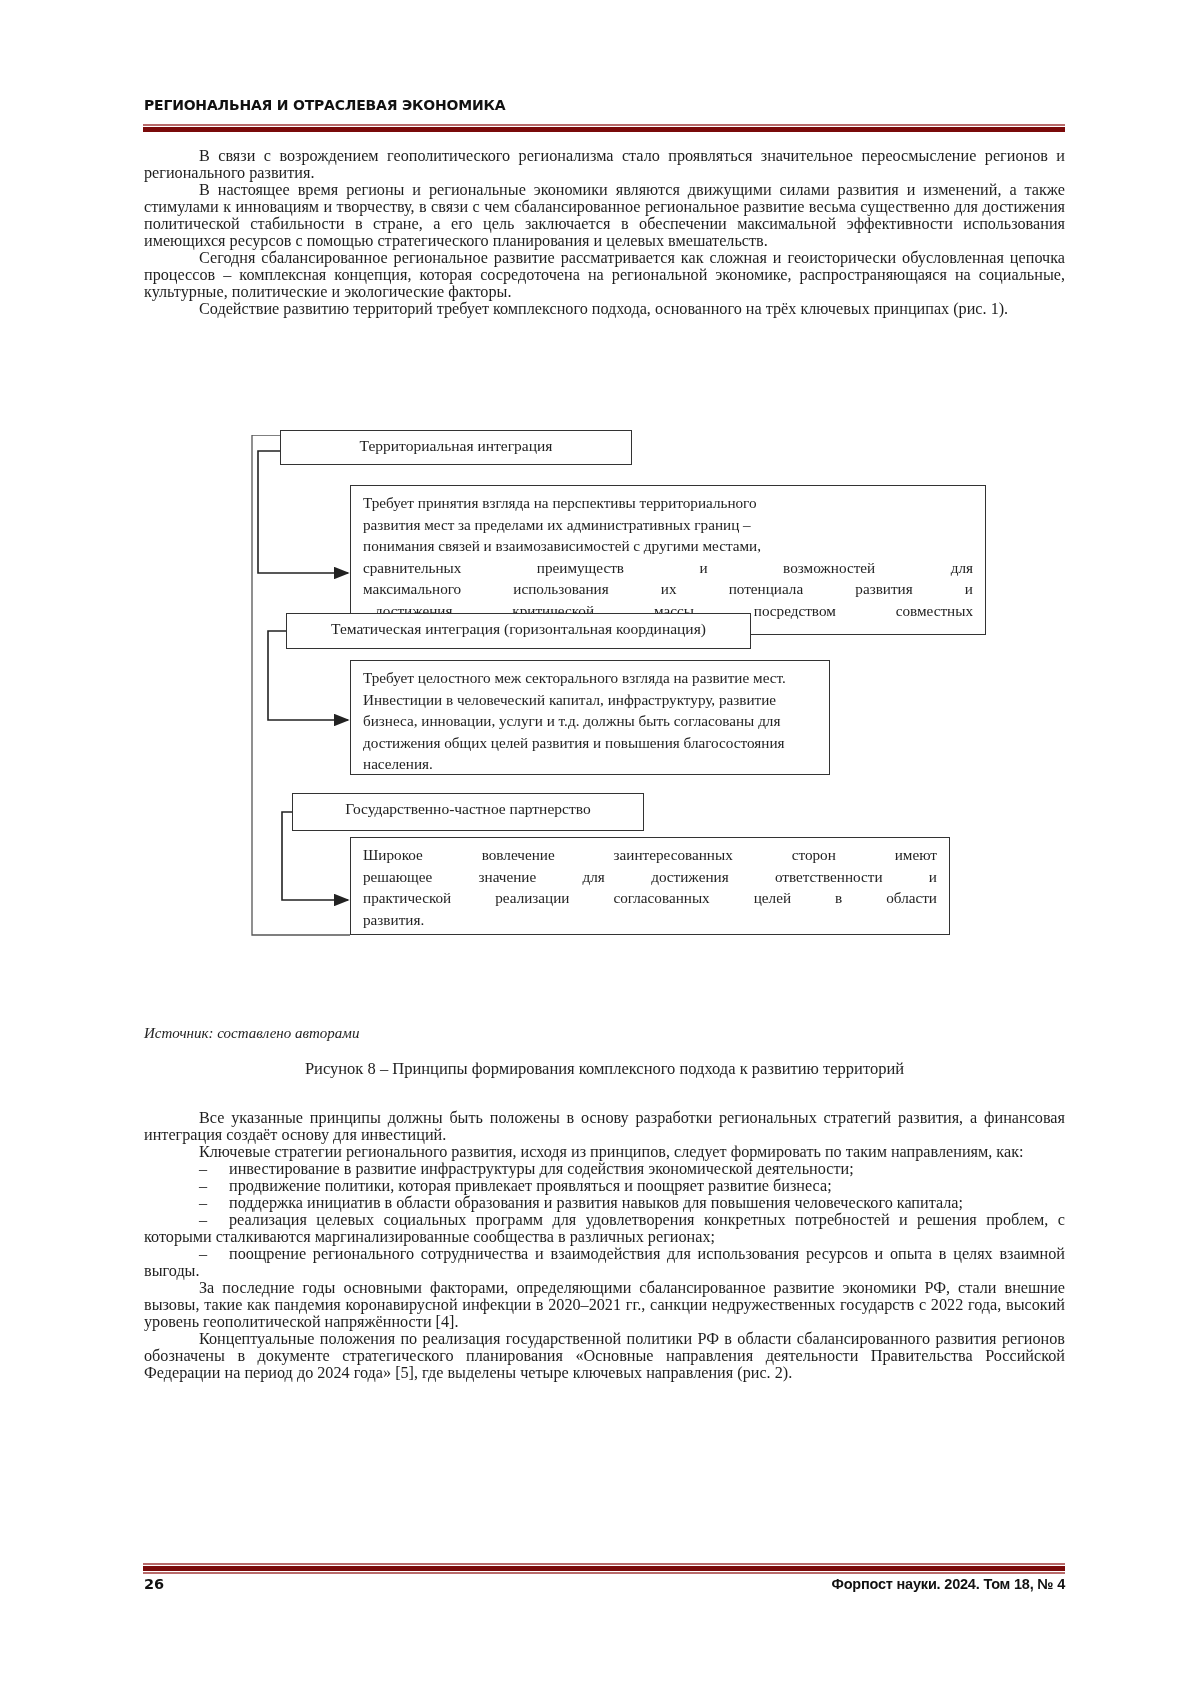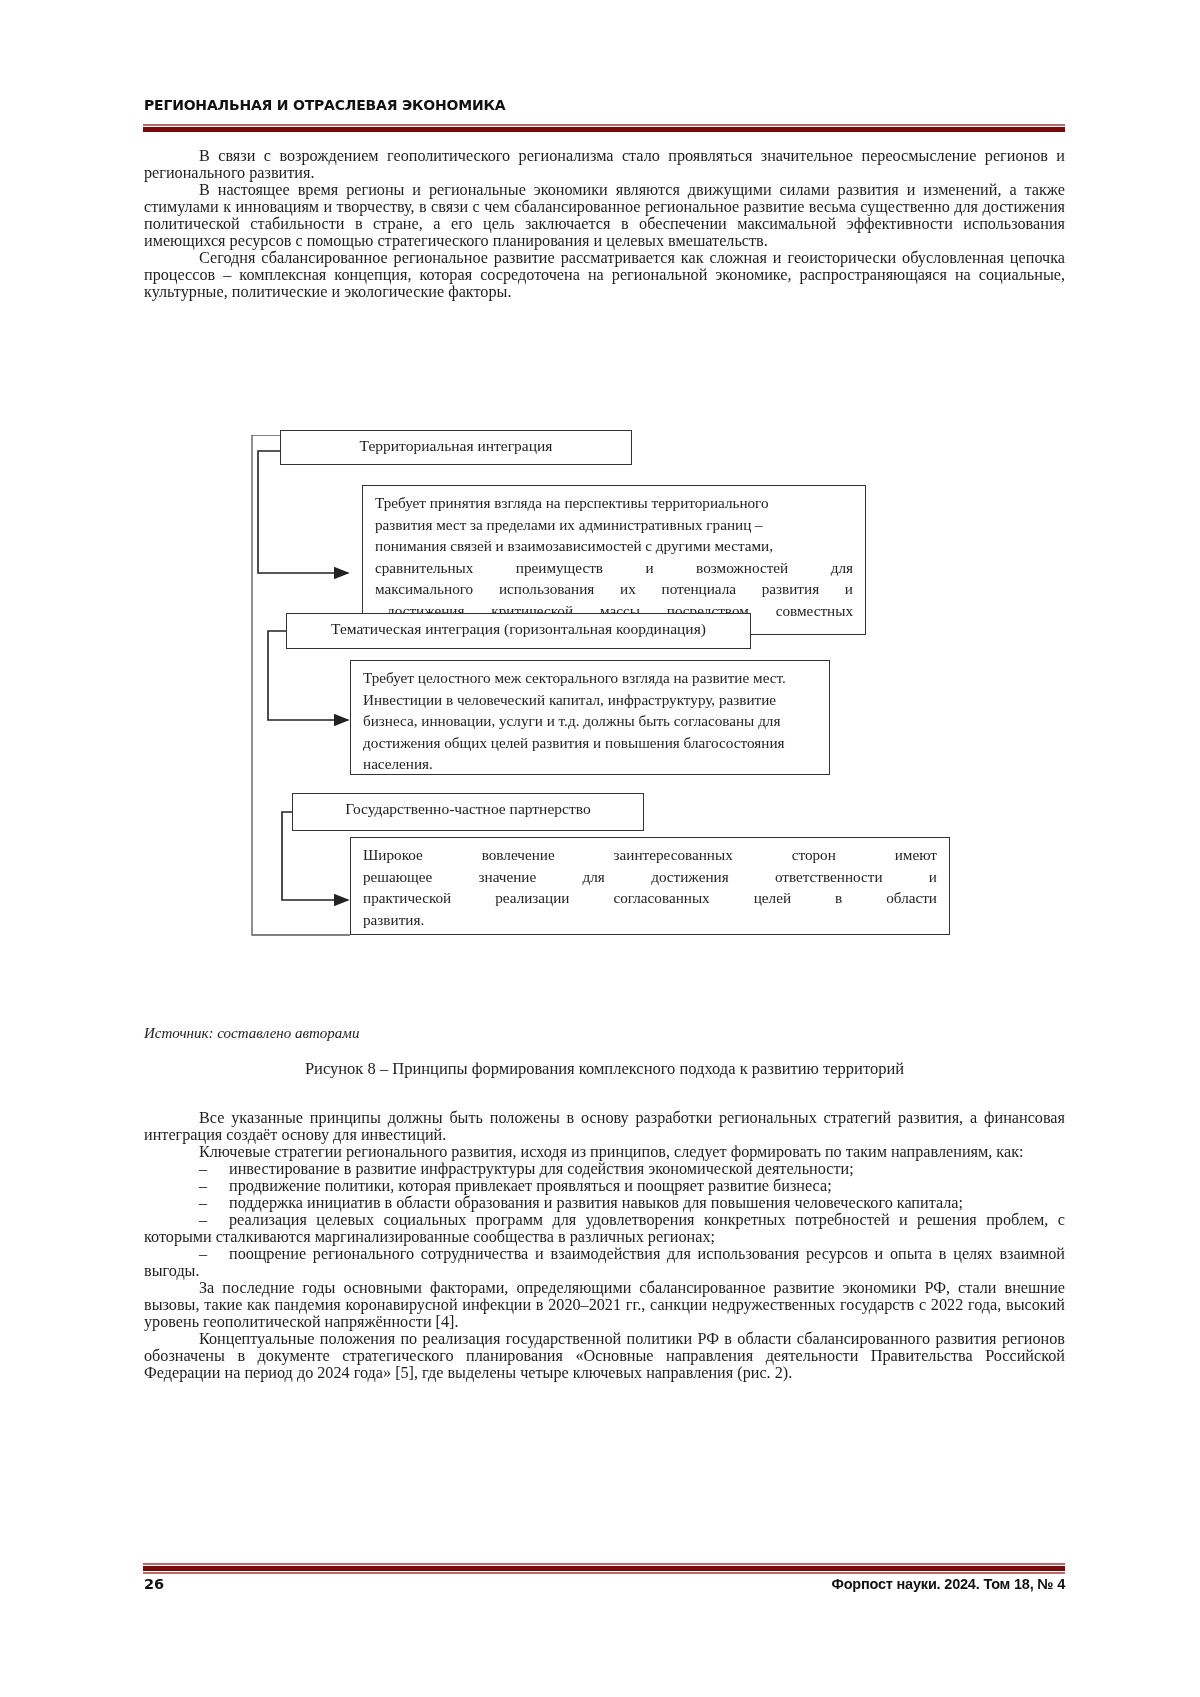--- a/index.html
+++ b/index.html
@@ -48,41 +48,42 @@
 <div class="running-head">РЕГИОНАЛЬНАЯ И ОТРАСЛЕВАЯ ЭКОНОМИКА</div>
 <div class="rule rule-top">
   <div class="thin"></div>
     <div class="thick"></div>
 </div>
 
 <div class="body-text block1">
   <p>В связи с возрождением геополитического регионализма стало проявляться значительное пере­осмысление регионов и регионального развития.</p>
   <p>В настоящее время регионы и региональные экономики являются движущими силами развития и изменений, а также стимулами к инновациям и творчеству, в связи с чем сбалансированное региональное развитие весьма существенно для достижения политической стабильности в стране, а его цель заключается в обеспечении максимальной эффективности использования имеющихся ресурсов с помощью стратегиче­ского планирования и целевых вмешательств.</p>
   <p>Сегодня сбалансированное региональное развитие рассматривается как сложная и геоисторически обусловленная цепочка процессов – комплексная концепция, которая сосредоточена на региональной эко­номике, распространяющаяся на социальные, культурные, политические и экологические факторы.</p>
+  <p>Содействие развитию территорий требует комплексного подхода, основанного на трёх ключевых принципах (рис. 1).</p>
 </div>
 
 <div class="figure">
   <svg width="730" height="580" style="position:absolute;left:0;top:0;" xmlns="http://www.w3.org/2000/svg">
     <defs>
       <marker id="arr" markerWidth="10" markerHeight="8" refX="9" refY="4" orient="auto">
         <path d="M0,0 L10,4 L0,8 Z" fill="#222"></path>
       </marker>
     </defs>
 
     <path d="M50,0 L22,0 L22,500 L120,500" fill="none" stroke="#555" stroke-width="1.3"></path>
 
     <path d="M50,16 L28,16 L28,138 L118,138" fill="none" stroke="#222" stroke-width="1.6" marker-end="url(#arr)"></path>
 
     <path d="M70,196 L38,196 L38,285 L118,285" fill="none" stroke="#222" stroke-width="1.6" marker-end="url(#arr)"></path>
 
     <path d="M62,377 L52,377 L52,465 L118,465" fill="none" stroke="#222" stroke-width="1.6" marker-end="url(#arr)"></path>
   </svg>
 
   <div class="fig-box fig-title" style="left:50px;top:-5px;width:352px;height:35px;">Территориальная интеграция</div>
-  <div class="fig-box fig-desc" style="left:132px;top:50px;width:504px;height:150px;">
+  <div class="fig-box fig-desc" style="left:120px;top:50px;width:636px;height:150px;">
     <span>Требует принятия взгляда на перспективы территориального</span>
     <span>развития мест за пределами их административных границ –</span>
     <span>понимания связей и взаимозависимостей с другими местами,</span>
     <span style="text-align:justify;text-align-last:justify;">сравнительных преимуществ и возможностей для</span>
     <span style="text-align-last:justify;">максимального использования их потенциала развития и</span>
     <span style="text-align-last:justify;margin-left:12px;">достижения критической массы посредством совместных</span>
     <span>инициатив.</span>
   </div>
 
   <div class="fig-box fig-title" style="left:56px;top:178px;width:465px;height:36px;">Тематическая интеграция (горизонтальная координация)</div>

